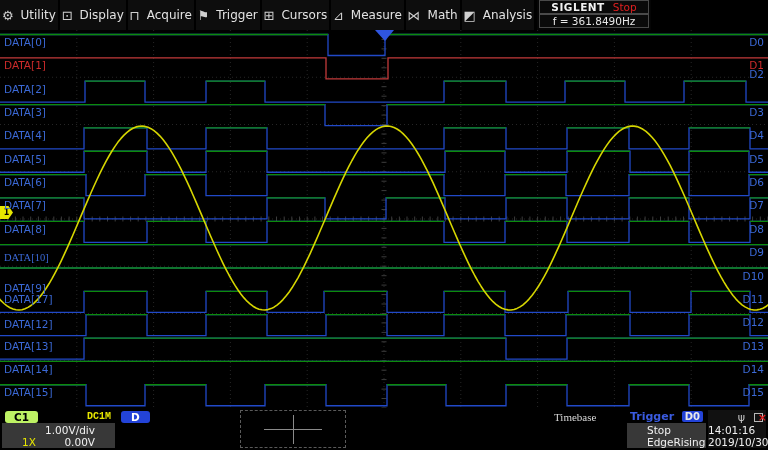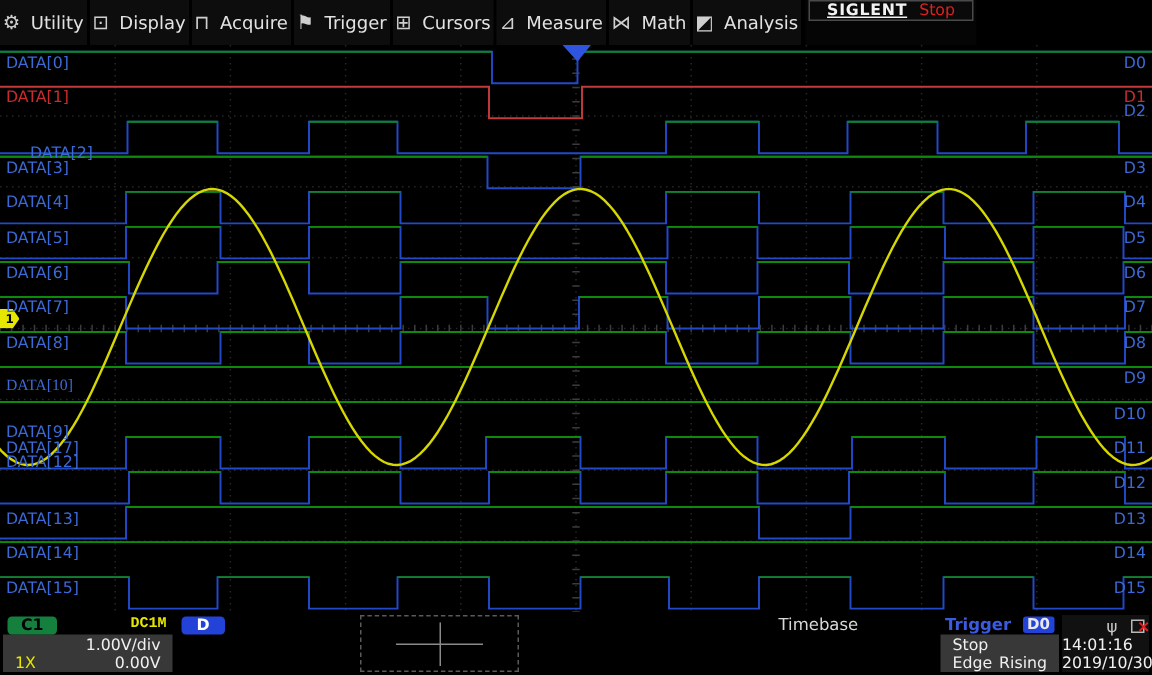--- a/index.html
+++ b/index.html
@@ -12,21 +12,21 @@
     display:flex; align-items:stretch; }
   .menu-item { flex:1 1 auto; background:#0d0d0d; border-right:2px solid #000;
     display:flex; align-items:center; justify-content:center; gap:7px;
     color:#e2e2e2; font-size:12px; cursor:default; }
   .menu-item .mi-icon { color:#cfcfcf; font-size:13px; }
 
   #status-cluster { position:absolute; left:537px; top:0; width:114px; height:30px; background:#050505; }
   .status-row { width:110px; height:14px; margin:0 2px; border:1px solid #4a4a4a; background:#0a0a0a;
     display:flex; align-items:center; justify-content:center; gap:8px; }
   .status-row.first { margin-top:0; }
-  #brand { color:#f2f2f2; font-weight:bold; font-size:10.5px; letter-spacing:0.5px;text-decoration:underline; }
+  #brand { color:#f2f2f2; font-weight:bold; font-size:10.5px; letter-spacing:0.5px; }
   #acq-state { color:#e02020; font-size:10.5px; }
   #freq-readout { color:#e8e8e8; font-size:10.5px; }
 
   #digital-tile { position:absolute; left:651px; top:0; width:117px; height:30px; background:#0d0d0d;
     display:flex; align-items:center; justify-content:center; gap:10px; color:#e8e8e8; font-size:12px; }
   .battery { position:relative; width:9px; height:13px; border:1px solid #cfcfcf; border-radius:1px; }
   .battery:before { content:""; position:absolute; left:2px; top:-3px; width:4px; height:2px; background:#cfcfcf; }
   .battery:after { content:""; position:absolute; left:1px; top:2px; right:1px; bottom:1px;
     background:repeating-linear-gradient(#cfcfcf 0 1.5px, transparent 1.5px 3px); }
 
@@ -37,39 +37,39 @@
   .ch-label.left { left:4px; }
   .ch-label.right { right:4px; }
   #c1-marker { position:absolute; left:0; top:176px; width:13px; height:13px; background:#e6e600;
     color:#000; font-size:8px; font-weight:bold; text-align:center; line-height:13px;
     clip-path:polygon(0 0, 65% 0, 100% 50%, 65% 100%, 0 100%); }
 
   
   #bottom-bar { position:absolute; left:0; top:408px; width:768px; height:42px; background:#000; }
   .bbox { position:absolute; top:2px; height:38px; }
   .bbox .hdr { height:13px; display:flex; align-items:center; }
-  .bbox .body { background:#383838; height:25px; padding:0 8px; display:flex; flex-direction:column; justify-content:center; }
+  .bbox .body { background:#383838; height:25px; padding:0 20px; display:flex; flex-direction:column; justify-content:center; }
   .brow { display:flex; justify-content:space-between; font-size:10.5px; color:#f0f0f0; line-height:12px; }
   .brow .only-right { margin-left:auto; }
 
   #c1-box { left:2px; width:113px; }
-  #c1-badge { background:#15803d; color:#000; font-weight:bold; font-size:10.5px;
+  #c1-badge { background:#bef264; color:#000; font-weight:bold; font-size:10.5px;
     padding:0 9px; border-radius:3px; height:12px; line-height:12px; margin-left:3px; }
   #c1-coupling { margin-left:auto; margin-right:4px; color:#e6e600; font-size:10px; font-weight:bold;font-family:Liberation Mono, monospace; }
   .yellow-txt { color:#e6e600 !important; }
 
   #d-box { left:118px; width:113px; }
   #d-badge { background:#2343d8; color:#fff; font-weight:bold; font-size:10.5px;
     padding:0 10px; border-radius:3px; height:12px; line-height:12px; margin-left:3px; }
 
   #measure-slot { left:240px; width:106px; height:38px; border:1px dashed #5a5a5a; }
   #measure-slot .cross-h { position:absolute; left:23px; top:18px; width:58px; height:1px; background:#8a8a8a; }
   #measure-slot .cross-v { position:absolute; left:52px; top:4px; width:1px; height:29px; background:#8a8a8a; }
 
-  #timebase-box { left:515px; width:104px; }
+  #timebase-box { left:550px; width:104px;font-family:Liberation Serif, serif; }
   #timebase-box .hdr { color:#d8d8d8; font-size:11px; padding-left:4px; }
 
   #trigger-box { left:627px; width:79px; }
   #trigger-box .hdr { font-size:11px; padding:0 3px; display:flex; justify-content:space-between; align-items:center; }
   #trigger-title { color:#3a5be0; font-weight:bold; }
   #trigger-source { background:#2343d8; color:#e8e8e8; font-size:10px; font-weight:bold; padding:0 3px; border-radius:2px; }
 
   #info-box { left:708px; width:58px; background:#111; padding:1px 3px 0 0; }
   #info-box .icons { display:flex; justify-content:flex-end; gap:9px; height:13px; align-items:center; }
   .usb-icon { color:#c8c8c8; font-size:11px; line-height:11px; }
@@ -114,20 +114,23 @@
       <div class="menu-item">
         <span class="mi-icon">◩</span>
         <span>Analysis</span>
       </div>
     </div>
 
   <div id="status-cluster">
     <div class="status-row first">
       <span id="brand">SIGLENT</span>
       <span id="acq-state">Stop</span>
+    </div>
+    <div class="status-row">
+      <span id="freq-readout">f = 361.8490Hz</span>
     </div>
   </div>
 
 
   <div id="wave-area">
     <svg id="wave-svg" width="768" height="378" viewBox="0 0 768 378">
         <line x1="76.8" y1="0" x2="76.8" y2="378" stroke="#262626" stroke-width="1" stroke-dasharray="1 3"></line>
         <line x1="153.6" y1="0" x2="153.6" y2="378" stroke="#262626" stroke-width="1" stroke-dasharray="1 3"></line>
         <line x1="230.39999999999998" y1="0" x2="230.39999999999998" y2="378" stroke="#262626" stroke-width="1" stroke-dasharray="1 3"></line>
         <line x1="307.2" y1="0" x2="307.2" y2="378" stroke="#262626" stroke-width="1" stroke-dasharray="1 3"></line>
@@ -176,41 +179,41 @@
         <path d="M0 354.75 H86 V375.75 H145 V354.75 H206 V375.75 H265 V354.75 H326 V375.75 H387 V354.75 H446 V375.75 H506 V354.75 H567 V375.75 H629 V354.75 H689 V375.75 H749 V354.75 H768" stroke="#2149c8" stroke-width="1.3" fill="none"></path>
         <path d="M0 354.75 H86 M145 354.75 H206 M265 354.75 H326 M387 354.75 H446 M506 354.75 H567 M629 354.75 H689 M749 354.75 H768 " stroke="#0c8a0c" stroke-width="1.3" fill="none"></path>
         <path d="M-2 267.3 L1 270.7 L4 273.5 L7 275.9 L10 277.7 L13 279.0 L16 279.8 L19 280.0 L22 279.7 L25 278.8 L28 277.4 L31 275.5 L34 273.1 L37 270.1 L40 266.7 L43 262.8 L46 258.5 L49 253.8 L52 248.7 L55 243.2 L58 237.4 L61 231.3 L64 224.9 L67 218.3 L70 211.6 L73 204.7 L76 197.7 L79 190.6 L82 183.6 L85 176.6 L88 169.6 L91 162.7 L94 156.0 L97 149.5 L100 143.2 L103 137.2 L106 131.4 L109 126.0 L112 121.0 L115 116.4 L118 112.1 L121 108.4 L124 105.1 L127 102.3 L130 100.0 L133 98.2 L136 96.9 L139 96.2 L142 96.0 L145 96.4 L148 97.3 L151 98.7 L154 100.7 L157 103.1 L160 106.1 L163 109.6 L166 113.5 L169 117.9 L172 122.6 L175 127.8 L178 133.3 L181 139.1 L184 145.3 L187 151.6 L190 158.2 L193 165.0 L196 171.9 L199 178.9 L202 185.9 L205 193.0 L208 200.0 L211 207.0 L214 213.8 L217 220.5 L220 227.0 L223 233.3 L226 239.3 L229 245.0 L232 250.4 L235 255.4 L238 260.0 L241 264.2 L244 267.9 L247 271.2 L250 273.9 L253 276.2 L256 278.0 L259 279.2 L262 279.8 L265 280.0 L268 279.6 L271 278.6 L274 277.2 L277 275.1 L280 272.6 L283 269.6 L286 266.1 L289 262.2 L292 257.8 L295 252.9 L298 247.8 L301 242.2 L304 236.4 L307 230.2 L310 223.8 L313 217.2 L316 210.4 L319 203.5 L322 196.5 L325 189.5 L328 182.4 L331 175.4 L334 168.4 L337 161.6 L340 154.9 L343 148.4 L346 142.2 L349 136.2 L352 130.5 L355 125.2 L358 120.2 L361 115.6 L364 111.5 L367 107.8 L370 104.6 L373 101.8 L376 99.6 L379 97.9 L382 96.8 L385 96.1 L388 96.0 L391 96.5 L394 97.5 L397 99.0 L400 101.0 L403 103.6 L406 106.7 L409 110.2 L412 114.2 L415 118.6 L418 123.5 L421 128.7 L424 134.3 L427 140.1 L430 146.3 L433 152.7 L436 159.3 L439 166.1 L442 173.1 L445 180.1 L448 187.1 L451 194.2 L454 201.2 L457 208.1 L460 215.0 L463 221.6 L466 228.1 L469 234.3 L472 240.3 L475 246.0 L478 251.3 L481 256.2 L484 260.7 L487 264.8 L490 268.5 L493 271.7 L496 274.4 L499 276.5 L502 278.2 L505 279.3 L508 279.9 L511 280.0 L514 279.5 L517 278.4 L520 276.9 L523 274.8 L526 272.2 L529 269.1 L532 265.5 L535 261.4 L538 257.0 L541 252.1 L544 246.9 L547 241.3 L550 235.4 L553 229.2 L556 222.7 L559 216.1 L562 209.3 L565 202.4 L568 195.4 L571 188.3 L574 181.2 L577 174.2 L580 167.3 L583 160.5 L586 153.8 L589 147.4 L592 141.2 L595 135.2 L598 129.6 L601 124.3 L604 119.4 L607 114.9 L610 110.8 L613 107.2 L616 104.1 L619 101.4 L622 99.3 L625 97.7 L628 96.6 L631 96.1 L634 96.1 L637 96.6 L640 97.7 L643 99.3 L646 101.4 L649 104.1 L652 107.2 L655 110.8 L658 114.9 L661 119.4 L664 124.3 L667 129.6 L670 135.2 L673 141.2 L676 147.4 L679 153.8 L682 160.5 L685 167.3 L688 174.2 L691 181.2 L694 188.3 L697 195.4 L700 202.4 L703 209.3 L706 216.1 L709 222.7 L712 229.2 L715 235.4 L718 241.3 L721 246.9 L724 252.1 L727 257.0 L730 261.4 L733 265.5 L736 269.1 L739 272.2 L742 274.8 L745 276.9 L748 278.4 L751 279.5 L754 280.0 L757 279.9 L760 279.3 L763 278.2 L766 276.5 L769 274.4 " stroke="#d6d600" stroke-width="1.6" fill="none" stroke-linejoin="round"></path>
         <polygon points="375,0 394,0 385,11" fill="#2f55e0"></polygon>
       </svg>
     <div id="c1-marker">1</div>
   <div class="ch-label left" style="top: 6px; color: rgb(59, 105, 214);">DATA[0]</div>
       <div class="ch-label right" style="top: 6px; color: rgb(59, 105, 214);">D0</div>
       <div class="ch-label left" style="top: 29.35px; color: rgb(204, 43, 43);">DATA[1]</div>
       <div class="ch-label right" style="top: 29.35px; color: rgb(204, 43, 43);">D1</div>
-      <div class="ch-label left" style="top: 66px; color: rgb(59, 105, 214); margin-left: 16px;">DATA[2]</div>
+      <div class="ch-label left" style="top: 53px; color: rgb(59, 105, 214);">DATA[2]</div>
       <div class="ch-label right" style="top: 38px; color: rgb(59, 105, 214);">D2</div>
       <div class="ch-label left" style="top: 76.05px; color: rgb(59, 105, 214);">DATA[3]</div>
       <div class="ch-label right" style="top: 76.05px; color: rgb(59, 105, 214);">D3</div>
       <div class="ch-label left" style="top: 99.4px; color: rgb(59, 105, 214);">DATA[4]</div>
       <div class="ch-label right" style="top: 99.4px; color: rgb(59, 105, 214);">D4</div>
       <div class="ch-label left" style="top: 122.75px; color: rgb(59, 105, 214);">DATA[5]</div>
       <div class="ch-label right" style="top: 122.75px; color: rgb(59, 105, 214);">D5</div>
       <div class="ch-label left" style="top: 146.1px; color: rgb(59, 105, 214);">DATA[6]</div>
       <div class="ch-label right" style="top: 146.1px; color: rgb(59, 105, 214);">D6</div>
       <div class="ch-label left" style="top: 169.45px; color: rgb(59, 105, 214);">DATA[7]</div>
       <div class="ch-label right" style="top: 169.45px; color: rgb(59, 105, 214);">D7</div>
       <div class="ch-label left" style="top: 192.8px; color: rgb(59, 105, 214);">DATA[8]</div>
       <div class="ch-label right" style="top: 192.8px; color: rgb(59, 105, 214);">D8</div>
       <div class="ch-label left" style="top: 216.15px; color: rgb(59, 105, 214); margin-top: 36px;">DATA[9]</div>
       <div class="ch-label right" style="top: 216.15px; color: rgb(59, 105, 214);">D9</div>
       <div class="ch-label left" style="top: 222px; color: rgb(59, 105, 214); font-family: Liberation Serif, serif;">DATA[10]</div>
       <div class="ch-label right" style="top: 239.5px; color: rgb(59, 105, 214);">D10</div>
       <div class="ch-label left" style="top: 262.85px; color: rgb(59, 105, 214);">DATA[17]</div>
       <div class="ch-label right" style="top: 262.85px; color: rgb(59, 105, 214);">D11</div>
-      <div class="ch-label left" style="top: 272px; color: rgb(59, 105, 214);">DATA[12]</div>
+      <div class="ch-label left" style="top: 288px; color: rgb(59, 105, 214);">DATA[12]</div>
       <div class="ch-label right" style="top: 286.2px; color: rgb(59, 105, 214);">D12</div>
       <div class="ch-label left" style="top: 309.55px; color: rgb(59, 105, 214);">DATA[13]</div>
       <div class="ch-label right" style="top: 309.55px; color: rgb(59, 105, 214);">D13</div>
       <div class="ch-label left" style="top: 332.9px; color: rgb(59, 105, 214);">DATA[14]</div>
       <div class="ch-label right" style="top: 332.9px; color: rgb(59, 105, 214);">D14</div>
       <div class="ch-label left" style="top: 356.25px; color: rgb(59, 105, 214);">DATA[15]</div>
       <div class="ch-label right" style="top: 356.25px; color: rgb(59, 105, 214);">D15</div>
     </div>
 
   <div id="bottom-bar">

